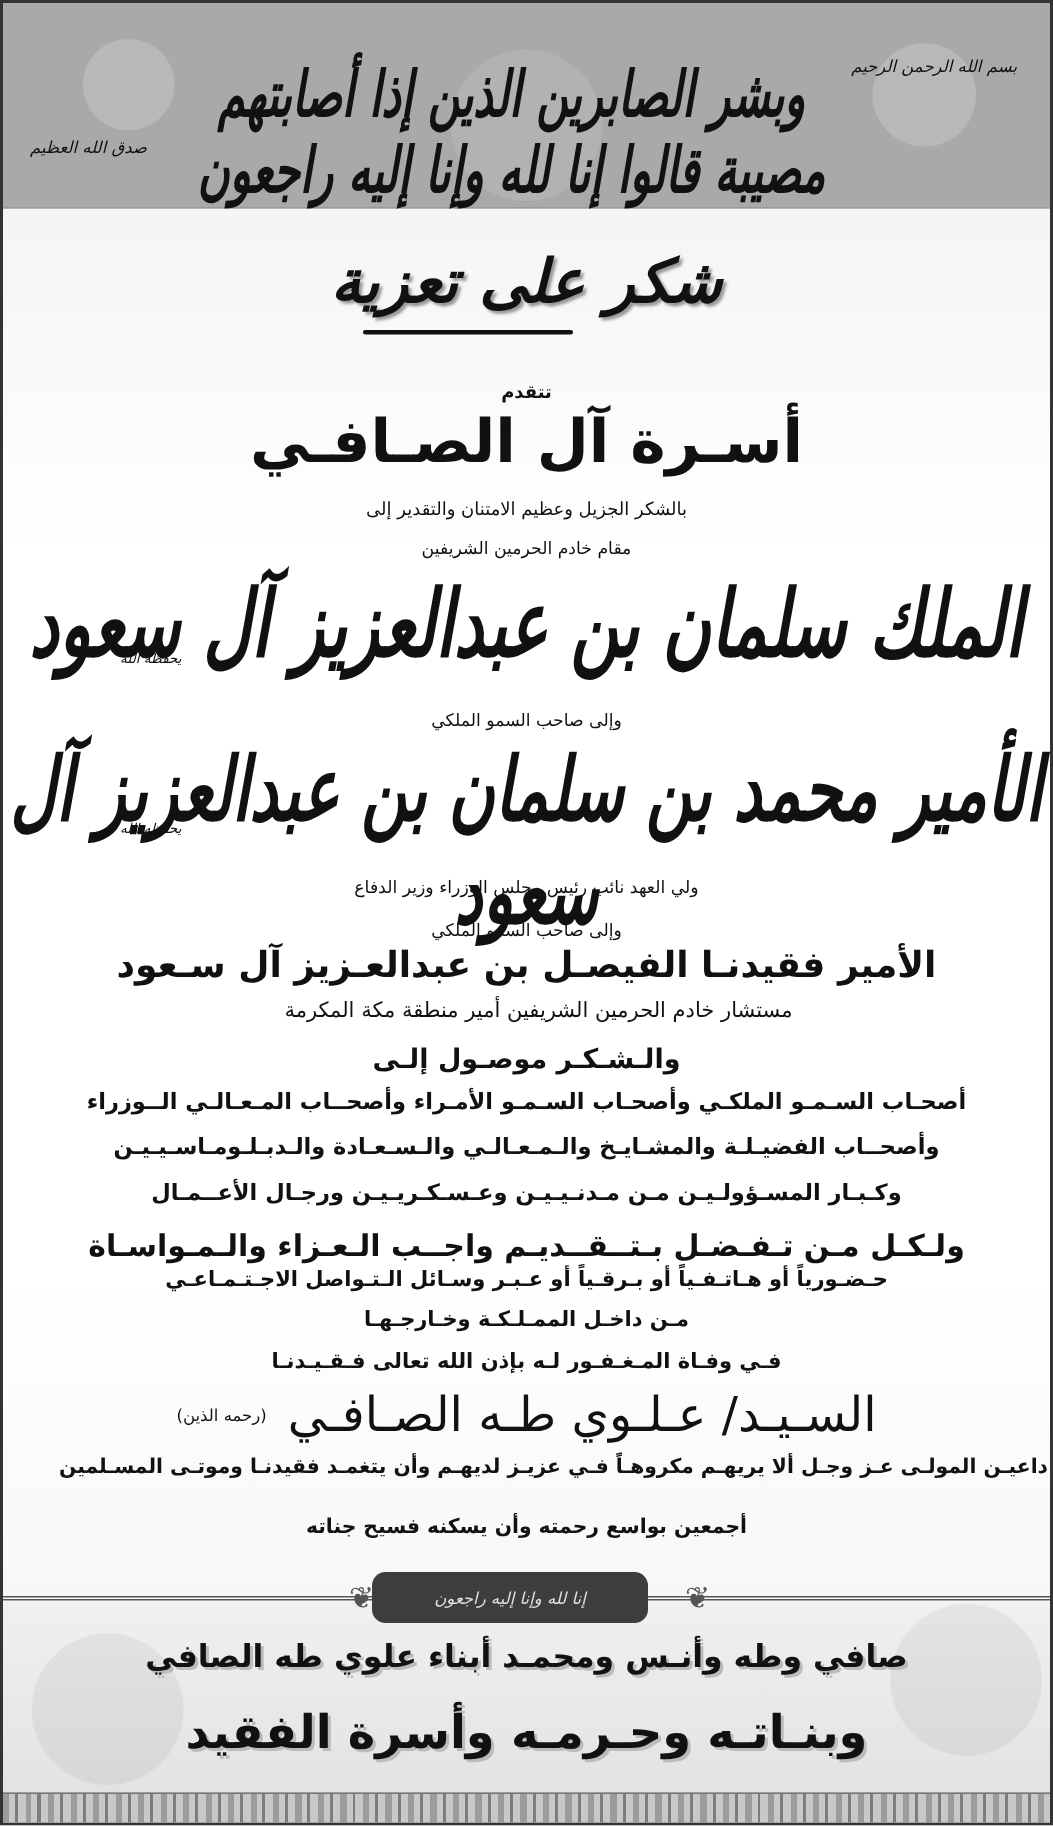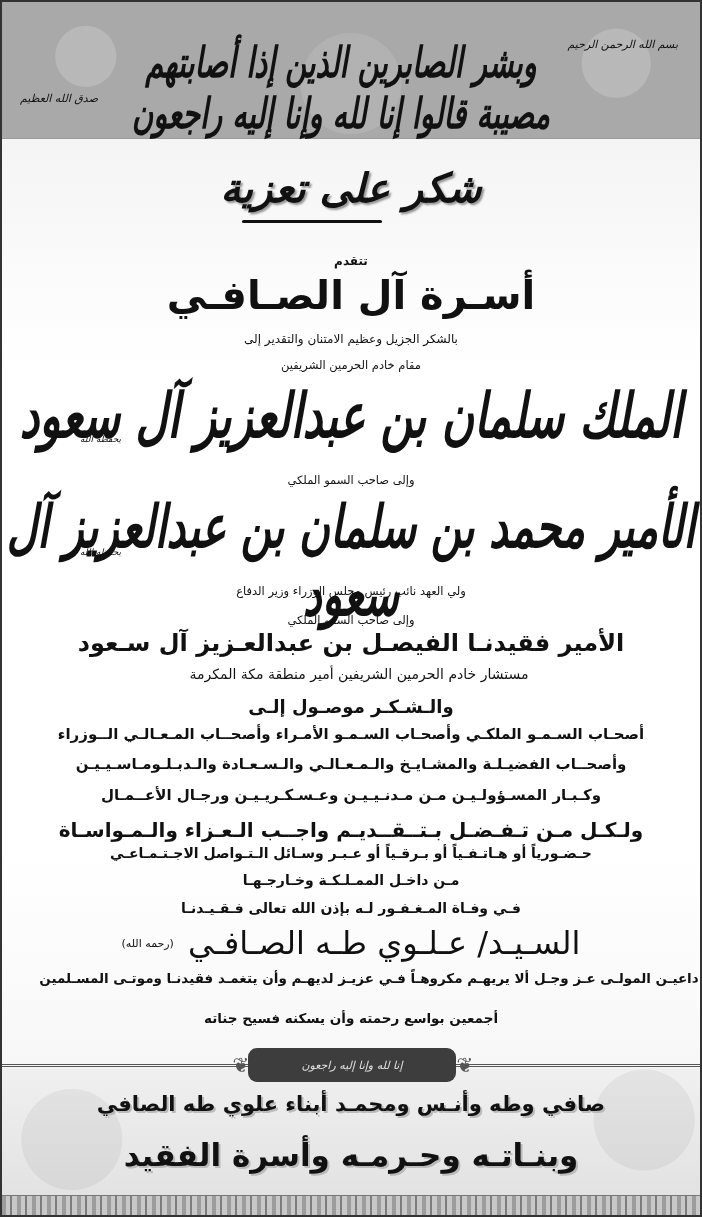--- a/index.html
+++ b/index.html
@@ -108,21 +108,21 @@
 
   .prayer-1 { top: 968px; font-size: 13.5px; font-weight: bold; padding-left: 36px; }
   .prayer-2 { top: 1008px; font-size: 13.5px; font-weight: bold; }
 
   
   .divider-line {
     position: absolute; left: 0; width: 100%; top: 1062px; height: 3px;
     border-top: 1px solid #555; border-bottom: 1px solid #555;
   }
   .divider-plaque {
-    position: absolute; left: 246px; top: 1046px; width: 208px; height: 34px;
+    position: absolute; left: 246px; top: 1046px; width: 184px; height: 34px;
     background: #3d3d3d; border-radius: 9px;
     display: flex; align-items: center; justify-content: center;
     color: #e0e0e0; direction: rtl;
     font-family: "DejaVu Serif", serif; font-size: 11px; font-style: italic;
   }
   .ornament {
     position: absolute; top: 1048px; width: 22px; height: 30px;
     color: #555; font-size: 20px; line-height: 30px; text-align: center;
   }
   .ornament-left { left: 228px; }
@@ -182,21 +182,21 @@
   <div class="center para p1">أصحـاب السـمـو الملكـي وأصحـاب السـمـو الأمـراء وأصحــاب المـعـالـي الــوزراء</div>
   <div class="center para p2">وأصحــاب الفضيـلـة والمشـايـخ والـمـعـالـي والـسـعـادة والـدبـلـومـاسـيـيـن</div>
   <div class="center para p3">وكـبـار المسـؤولـيـن مـن مـدنـيـيـن وعـسـكـريـيـن ورجـال الأعــمـال</div>
   <div class="center para p4">ولـكـل مـن تـفـضـل بـتــقــديـم واجــب الـعـزاء والـمـواسـاة</div>
   <div class="center para p5">حـضـورياً أو هـاتـفـياً أو بـرقـياً أو عـبـر وسـائل الـتـواصل الاجـتـمـاعـي</div>
   <div class="center para p6">مـن داخـل الممـلـكـة وخـارجـهـا</div>
   <div class="center para p7">فـي وفـاة المـغـفـور لـه بإذن الله تعالى فـقـيـدنـا</div>
 
   <div class="deceased-row">
     <span class="deceased-name">السـيـد/ عـلـوي طـه الصـافـي</span>
-    <span class="deceased-rip">(رحمه الله)</span>
+    <span class="deceased-rip">(رحمه الذين)</span>
   </div>
 
   <div class="center prayer-1">داعيـن المولـى عـز وجـل ألا يريهـم مكروهـاً فـي عزيـز لديهـم وأن يتغمـد فقيدنـا وموتـى المسـلمين</div>
   <div class="center prayer-2">أجمعين بواسع رحمته وأن يسكنه فسيح جناته</div>
 
   <div class="bottom-band"></div>
   <div class="divider-line"></div>
   <div class="ornament ornament-left">❦</div>
   <div class="divider-plaque">
     <span>إنا لله وإنا إليه راجعون</span>

